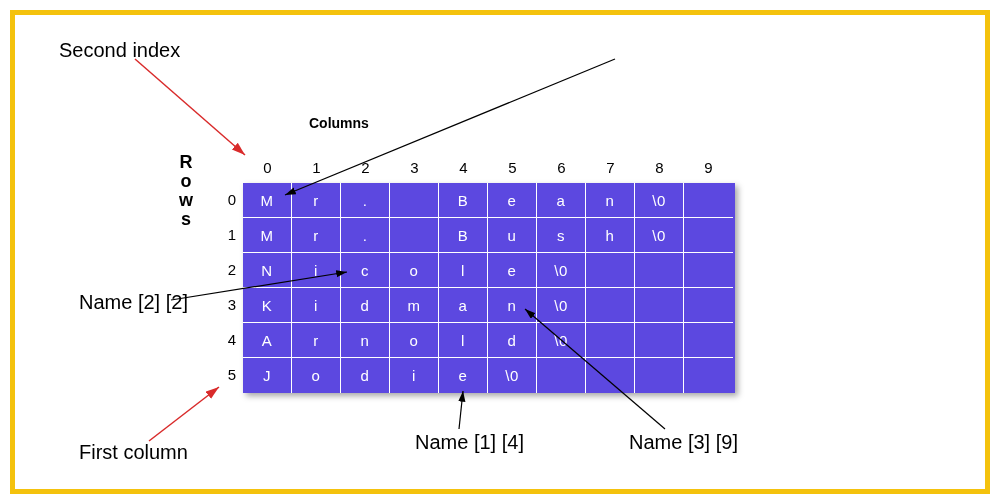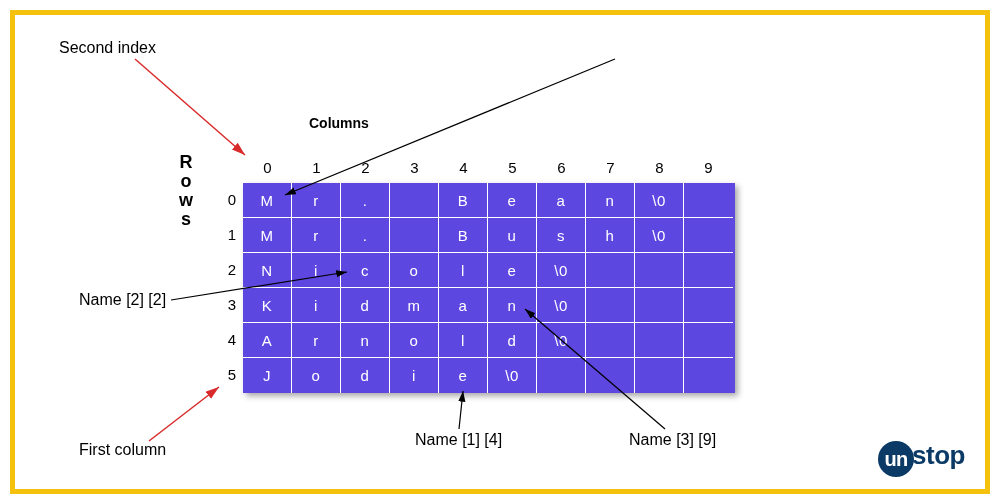--- a/index.html
+++ b/index.html
@@ -11,21 +11,21 @@
     position: relative;
   }
   .frame {
     position: absolute;
     left: 10px; top: 10px; right: 10px; bottom: 10px;
     border: 5px solid #f4c20d;
     background: #fff;
   }
   .label {
     position: absolute;
-    font-size: 16px;
+    font-size: 20px;
     color: #000;
     white-space: nowrap;
   }
   .heading {
     font-weight: 700;
     font-size: 14px;
   }
   .rows-label {
     position: absolute;
     left: 164px;
@@ -226,17 +226,14 @@
 
     <line x1="156" y1="285" x2="332" y2="257" stroke="#000" stroke-width="1.2" marker-end="url(#ar-black)"></line>
 
     <line x1="134" y1="426" x2="204" y2="372" stroke="#d92b2b" stroke-width="1.5" marker-end="url(#ar-red)"></line>
 
     <line x1="444" y1="414" x2="448" y2="376" stroke="#000" stroke-width="1.2" marker-end="url(#ar-black)"></line>
 
     <line x1="650" y1="414" x2="510" y2="294" stroke="#000" stroke-width="1.2" marker-end="url(#ar-black)"></line>
   </svg>
 
-  <div class="logo">
-    <span class="un">un</span><span>stop</span>
-  </div>
 
 </div>
 
 </body></html>

